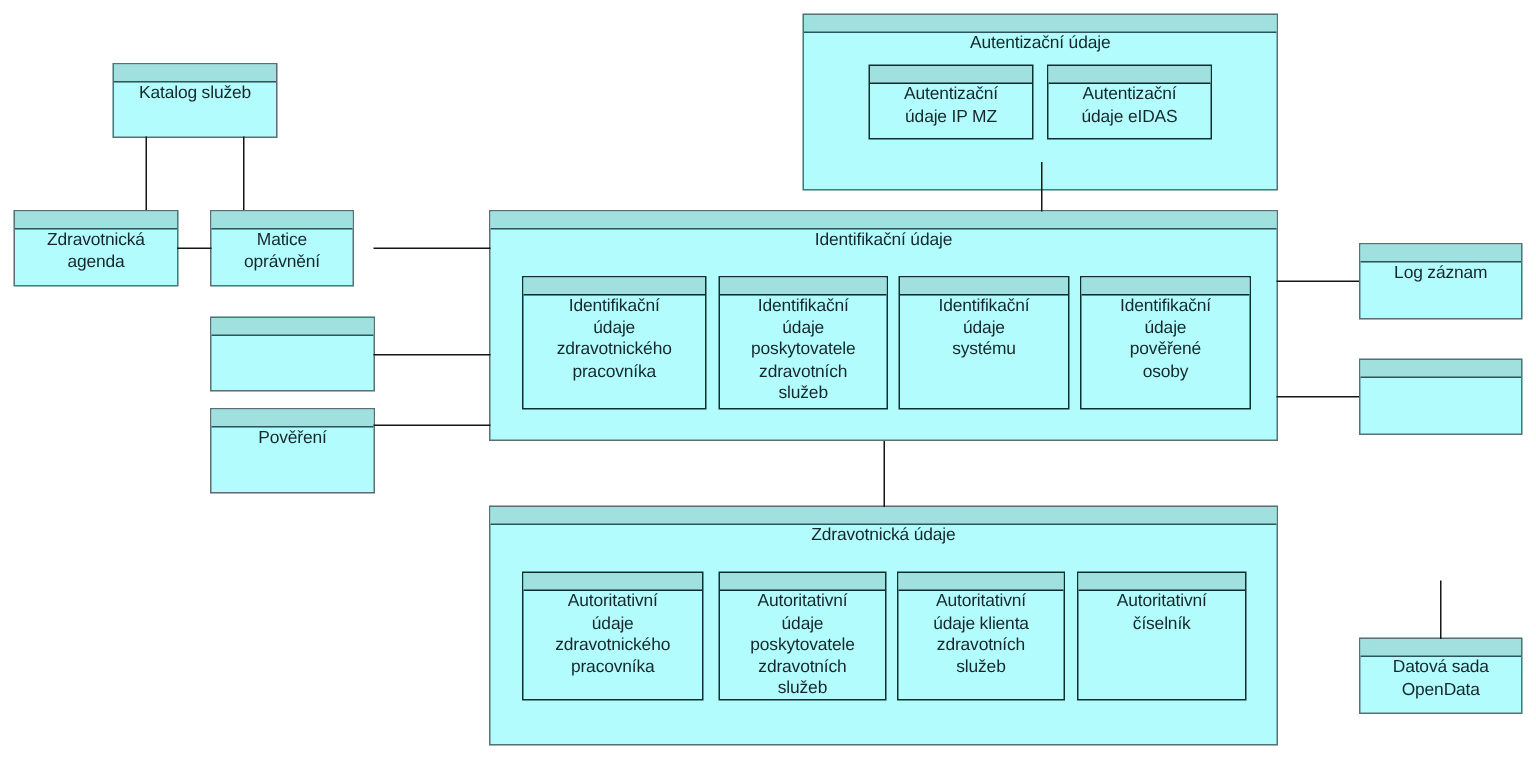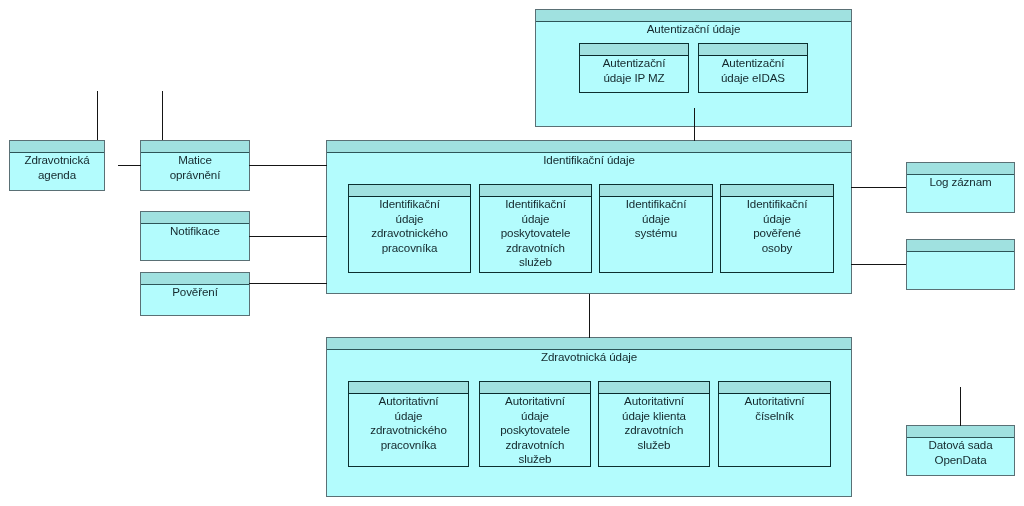--- a/index.html
+++ b/index.html
@@ -42,24 +42,24 @@
     line-height: 14.5px;
     white-space: pre-line;
     padding-top: 0px;
     letter-spacing: -0.1px;
   }
   .edge { position: absolute; background: #151515; }
   .edge.h { height: 1px; }
   .edge.v { width: 1px; }
 
 #n-katalog-sluzeb{left:75px;top:42px;width:110px;height:50px;}
-#n-zdravotnicka-agenda{left:9px;top:140px;width:96px;height:51px;}
-#n-matice-opravneni{left:140px;top:140px;width:110px;height:51px;}
+#n-zdravotnicka-agenda{left:9px;top:140px;width:110px;height:51px;}
+#n-matice-opravneni{left:140px;top:140px;width:96px;height:51px;}
 #n-notifikace{left:140px;top:211px;width:110px;height:50px;}
-#n-povereni{left:140px;top:272px;width:110px;height:44px;}
+#n-povereni{left:140px;top:272px;width:110px;height:57px;}
 #n-autentizacni-udaje{left:535px;top:9px;width:317px;height:118px;}
 #n-autentizacni-udaje-ip-mz{left:579px;top:43px;width:110px;height:50px;}
 #n-autentizacni-udaje-eidas{left:698px;top:43px;width:110px;height:50px;}
 #n-identifikacni-udaje{left:326px;top:140px;width:526px;height:154px;}
 #n-iu-zdravotnickeho-pracovnika{left:348px;top:184px;width:123px;height:89px;}
 #n-iu-poskytovatele-zdravotnich-sluzeb{left:479px;top:184px;width:113px;height:89px;}
 #n-iu-systemu{left:599px;top:184px;width:114px;height:89px;}
 #n-iu-poverene-osoby{left:720px;top:184px;width:114px;height:89px;}
 #n-autoritativni-udaje{left:326px;top:337px;width:526px;height:160px;}
 #n-au-zdravotnickeho-pracovnika{left:348px;top:381px;width:121px;height:86px;}
@@ -79,39 +79,42 @@
 #e-6{left:694px;top:108px;height:33px;}
 #e-7{left:589px;top:294px;height:44px;}
 #e-8{left:851px;top:187px;width:55px;}
 #e-9{left:851px;top:264px;width:55px;}
 #e-10{left:960px;top:387px;height:39px;}
 </style>
 </head>
 <body>
 
 <div id="canvas">
+  <div class="node" id="n-katalog-sluzeb">
+    <div class="hdr"></div>
+    <div class="body">
+        <span class="lbl">Katalog služeb</span>
+      </div>
+  </div>
   <div class="node" id="n-zdravotnicka-agenda">
     <div class="hdr"></div>
     <div class="body">
         <span class="lbl">Zdravotnická
 agenda</span>
       </div>
   </div>
   <div class="node" id="n-matice-opravneni">
     <div class="hdr"></div>
     <div class="body">
         <span class="lbl">Matice
 oprávnění</span>
       </div>
   </div>
   <div class="node" id="n-notifikace">
     <div class="hdr"></div>
-    <div class="body">
-        <span class="lbl">Notifikace</span>
-      </div>
   </div>
   <div class="node" id="n-povereni">
     <div class="hdr"></div>
     <div class="body">
         <span class="lbl">Pověření</span>
       </div>
   </div>
   <div class="node group" id="n-autentizacni-udaje">
     <div class="hdr"></div>
     <div class="body">

